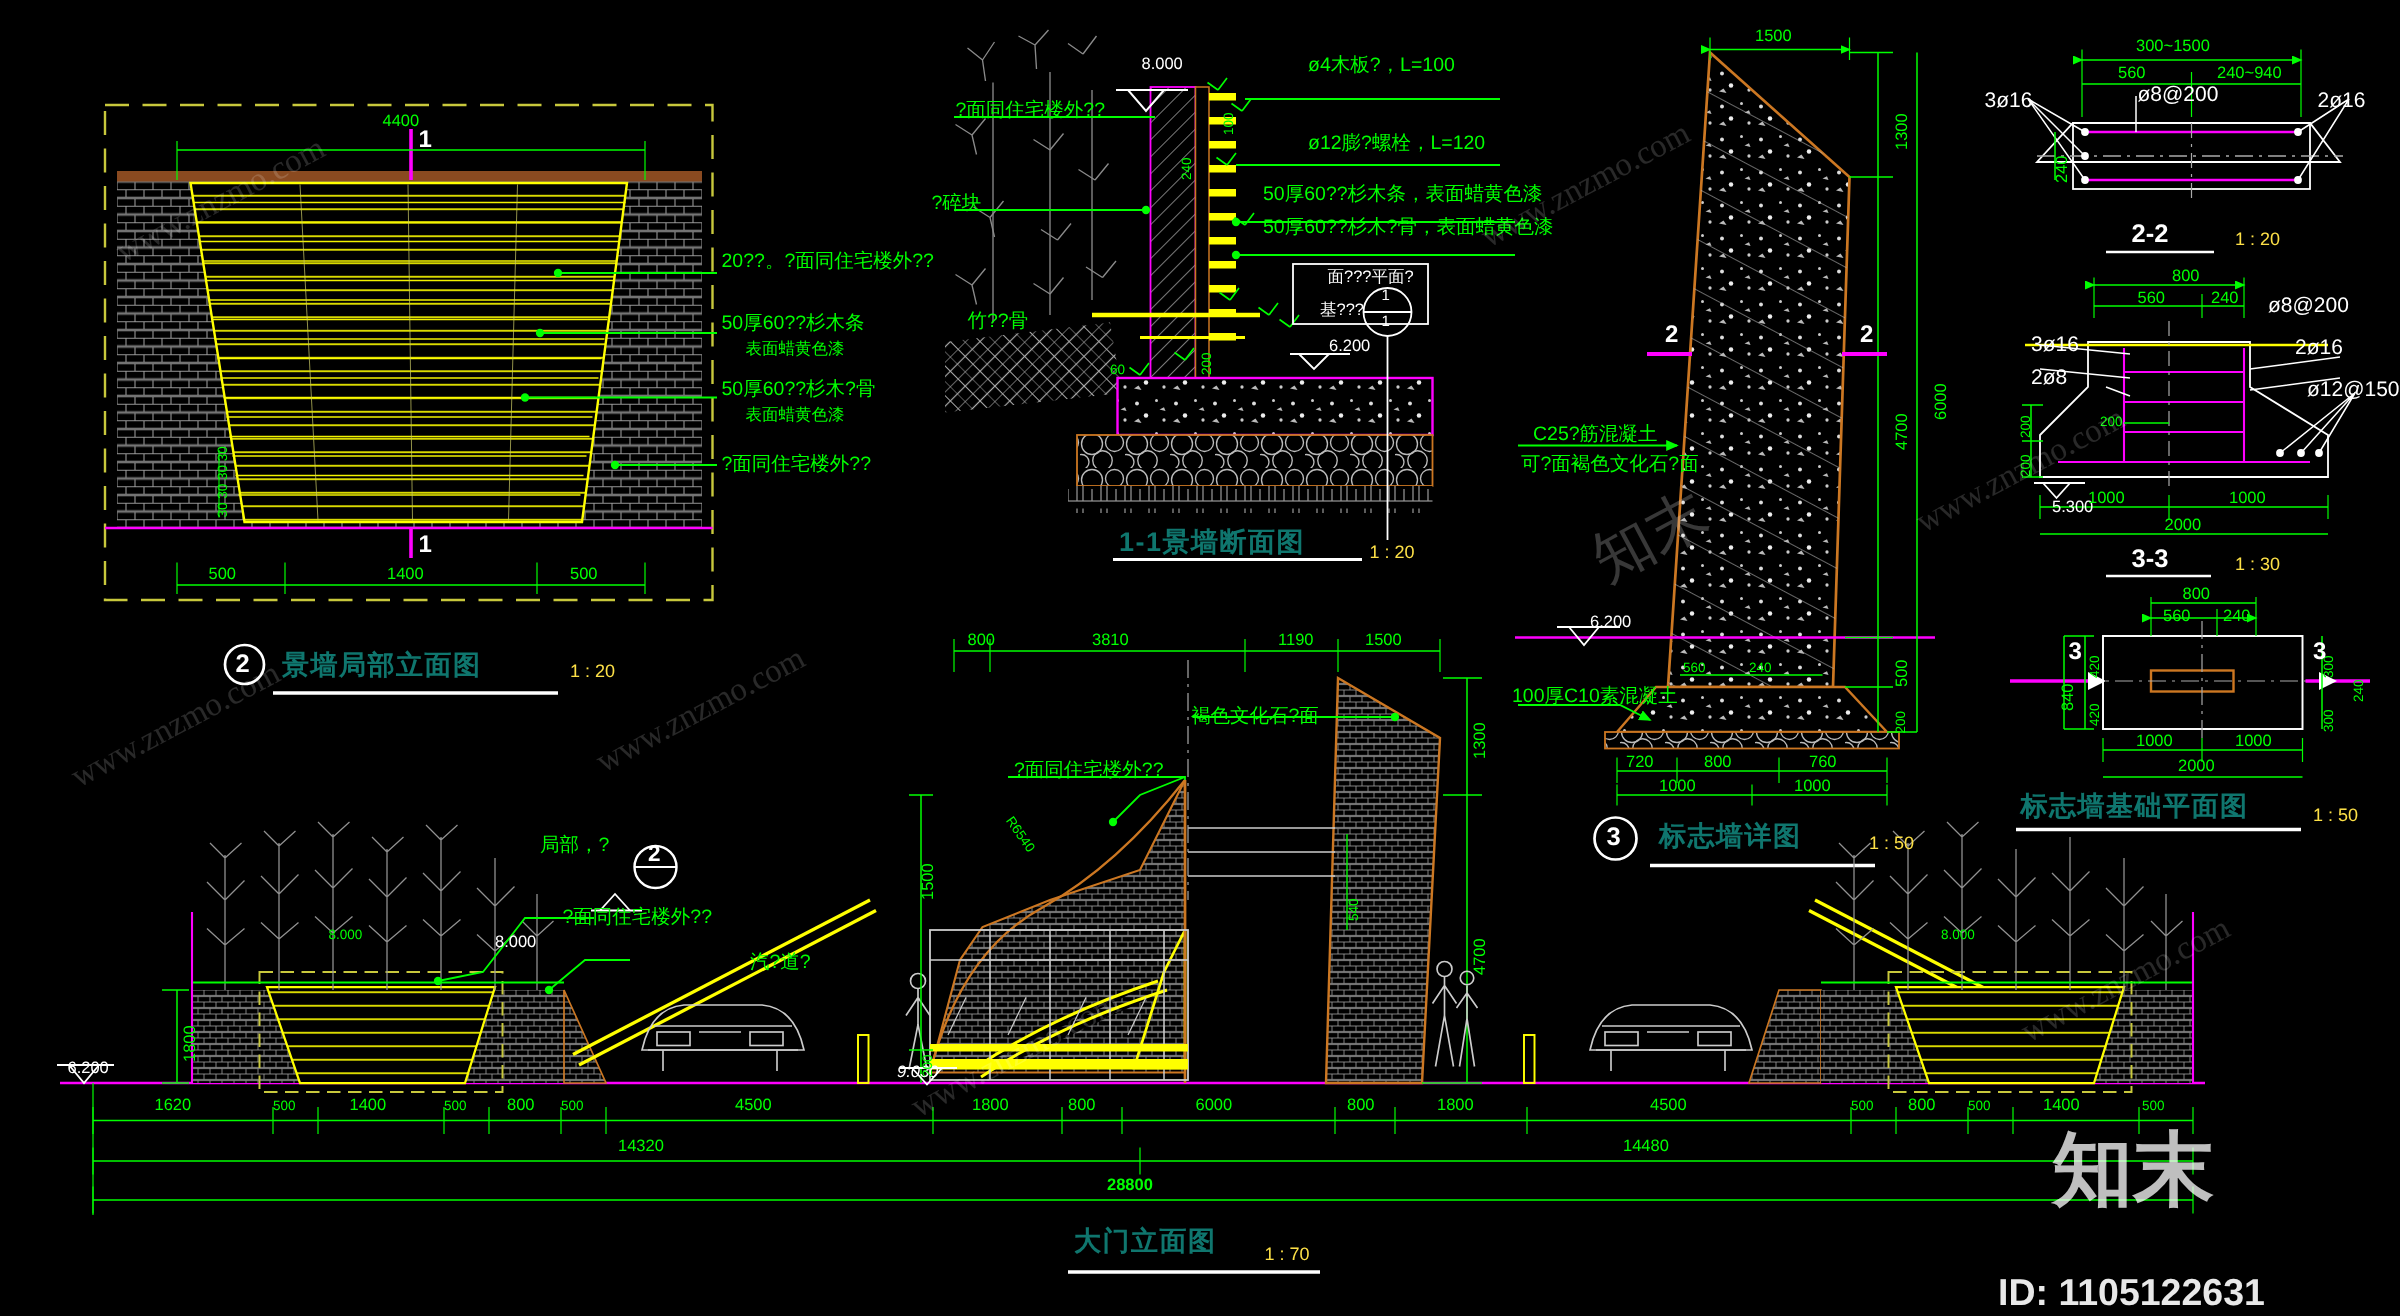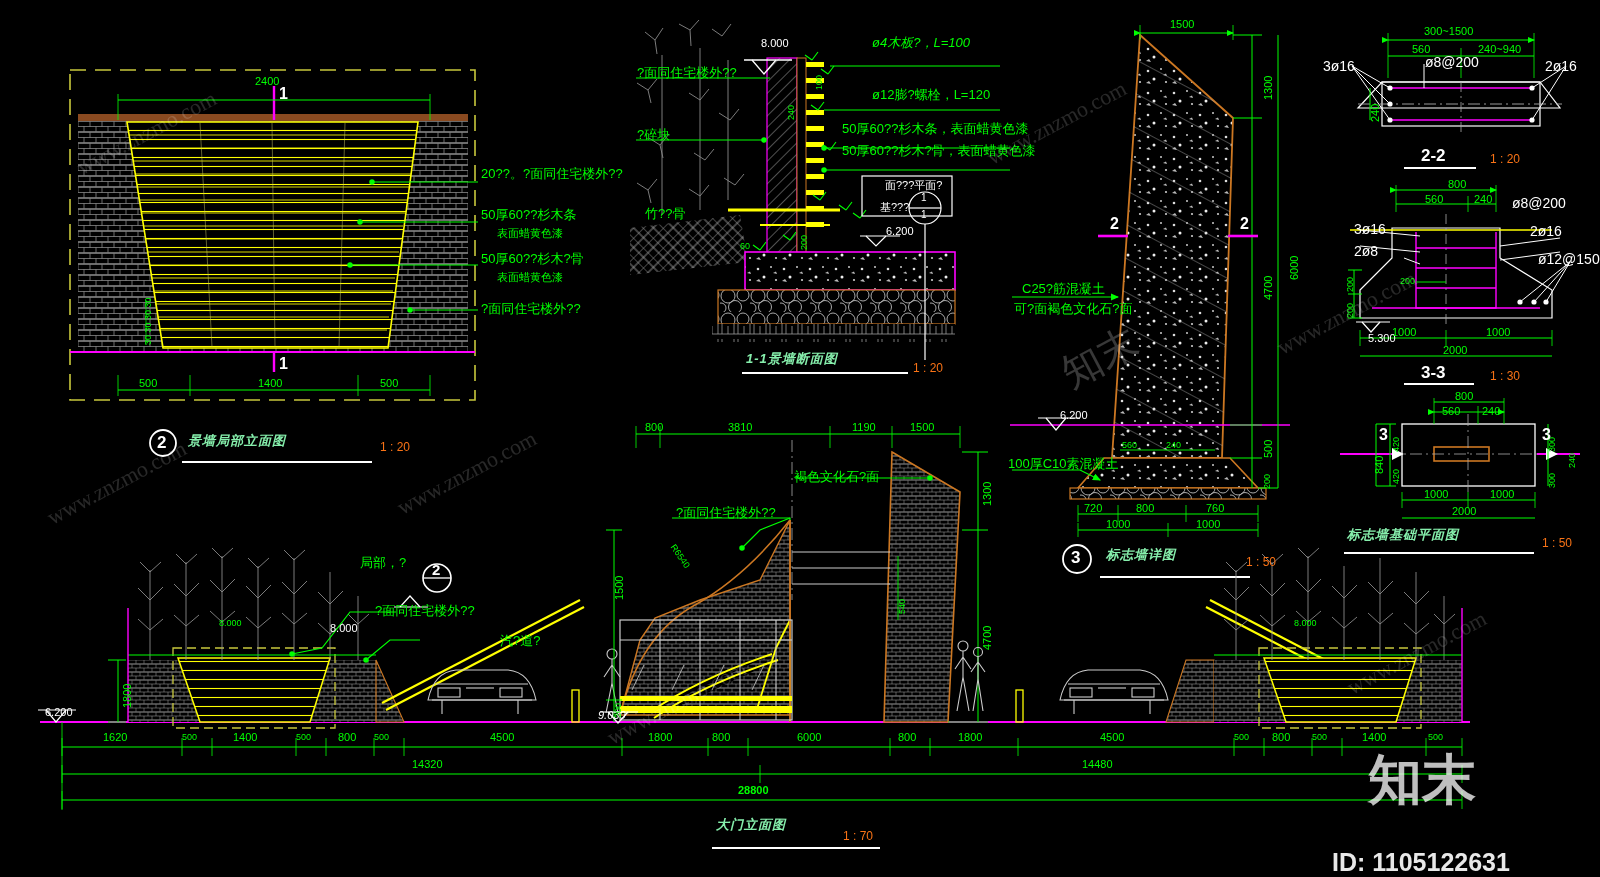--- a/index.html
+++ b/index.html
@@ -4,22 +4,22 @@
 <style>
   html,body{margin:0;padding:0;background:#000;}
   body{width:1600px;height:877px;overflow:hidden;font-family:"Liberation Sans",sans-serif;}
   #stage{position:relative;width:1600px;height:877px;background:#000;}
   svg{position:absolute;left:0;top:0;}
   .txt{position:absolute;white-space:nowrap;font-family:"Liberation Sans",sans-serif;line-height:1;}
   .dim{color:#00ff00;font-size:11px;}
   .dim-s{color:#00ff00;font-size:9px;}
   .ann{color:#00ff00;font-size:13px;}
   .ann-s{color:#00ff00;font-size:11px;}
-  .ttl{color:#86efac;font-weight:bold;font-size:13px;letter-spacing:1px;font-style:italic;}
-  .ttl-s{color:#f97316;font-size:12px;}
+  .ttl{color:#0f766e;font-weight:bold;font-size:18px;letter-spacing:1px;}
+  .ttl-s{color:#fde047;font-size:12px;}
   .sec{color:#ffffff;font-weight:bold;font-size:17px;}
   .marknum{color:#ffffff;font-weight:bold;font-size:16px;}
   .vert{transform-origin:left top;}
   .wm{position:absolute;color:rgba(255,255,255,0.16);font-size:22px;font-family:"Liberation Serif",serif;
       transform:rotate(-28deg);white-space:nowrap;pointer-events:none;}
   .wmbig{position:absolute;color:rgba(255,255,255,0.75);font-size:54px;font-weight:bold;white-space:nowrap;}
   .wmid{position:absolute;color:#e8e8e8;font-size:25px;font-weight:bold;white-space:nowrap;}
 </style>
 </head>
 <body>
@@ -597,42 +597,42 @@
       <line x1="62" y1="800" x2="1462" y2="800" stroke="#00ff00" stroke-width="1.1"></line>
       <g stroke="#00ff00" stroke-width="0.8">
         <line x1="62" y1="791" x2="62" y2="809"></line>
           <line x1="1462" y1="791" x2="1462" y2="809"></line>
       </g>
       <line x1="62" y1="722" x2="62" y2="810" stroke="#00ff00" stroke-width="0.8"></line>
       <line x1="712" y1="848" x2="880" y2="848" stroke="#ffffff" stroke-width="2.2"></line>
     </g>
   </svg>
 
-  <div class="txt dim" style="left:255px;top:76px;">2400</div>
+  <div class="txt dim" style="left:255px;top:76px;">4400</div>
   <div class="txt marknum" style="left:279px;top:86px;">1</div>
   <div class="txt marknum" style="left:279px;top:356px;">1</div>
   <div class="txt dim" style="left:139px;top:378px;">500</div>
   <div class="txt dim" style="left:258px;top:378px;">1400</div>
   <div class="txt dim" style="left:380px;top:378px;">500</div>
   <div class="txt ann" style="left:481px;top:167px;">20??。?面同住宅楼外??</div>
   <div class="txt ann" style="left:481px;top:208px;">50厚60??杉木条</div>
   <div class="txt ann-s" style="left:497px;top:228px;">表面蜡黄色漆</div>
   <div class="txt ann" style="left:481px;top:252px;">50厚60??杉木?骨</div>
   <div class="txt ann-s" style="left:497px;top:272px;">表面蜡黄色漆</div>
   <div class="txt ann" style="left:481px;top:302px;">?面同住宅楼外??</div>
   <div class="txt dim-s vert" style="left:144px;top:345px;transform:rotate(-90deg);">30 30 30 30</div>
   <div class="txt marknum" style="left:157px;top:434px;font-size:17px;">2</div>
   <div class="txt ttl" style="left:188px;top:434px;">景墙局部立面图</div>
   <div class="txt ttl-s" style="left:380px;top:441px;">1 : 20</div>
 
   <div class="txt ann-s" style="left:761px;top:38px;color:#ffffff;">8.000</div>
   <div class="txt ann" style="left:637px;top:66px;">?面同住宅楼外??</div>
-  <div class="txt ann" style="left:637px;top:128px;">?碎块</div>
+  <div class="txt ann" style="left:621px;top:128px;">?碎块</div>
   <div class="txt ann" style="left:645px;top:207px;">竹??骨</div>
-  <div class="txt ann" style="left:872px;top:36px;font-style:italic;">ø4木板?，L=100</div>
+  <div class="txt ann" style="left:872px;top:36px;">ø4木板?，L=100</div>
   <div class="txt ann" style="left:872px;top:88px;">ø12膨?螺栓，L=120</div>
   <div class="txt ann" style="left:842px;top:122px;">50厚60??杉木条，表面蜡黄色漆</div>
   <div class="txt ann" style="left:842px;top:144px;">50厚60??杉木?骨，表面蜡黄色漆</div>
   <div class="txt ann-s" style="left:885px;top:180px;color:#ffffff;">面???平面?</div>
   <div class="txt ann-s" style="left:880px;top:202px;color:#ffffff;">基???</div>
   <div class="txt ann-s" style="left:921px;top:193px;color:#ffffff;font-size:10px;">1</div>
   <div class="txt ann-s" style="left:921px;top:210px;color:#ffffff;font-size:10px;">1</div>
   <div class="txt ann-s" style="left:886px;top:226px;color:#ffffff;">6.200</div>
   <div class="txt dim-s vert" style="left:787px;top:120px;transform:rotate(-90deg);">240</div>
   <div class="txt dim-s vert" style="left:815px;top:90px;transform:rotate(-90deg);">100</div>

